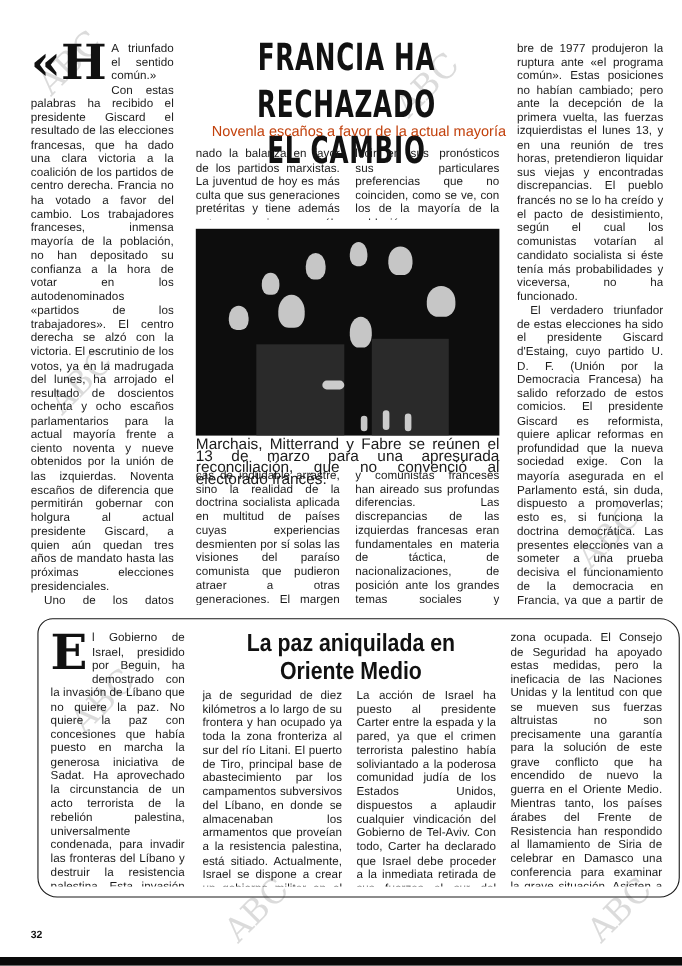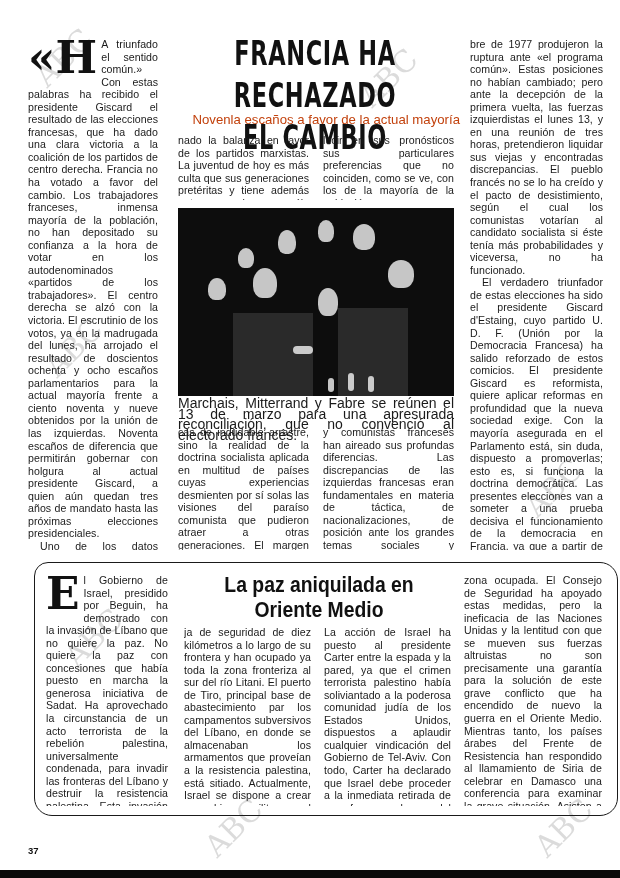--- a/index.html
+++ b/index.html
@@ -127,14 +127,14 @@
 <div class="col" style="left:184px;top:626px;width:127px;height:180px;overflow:hidden;">
   <p>ja de seguridad de diez kilómetros a lo largo de su frontera y han ocupado ya toda la zona fronteriza al sur del río Litani. El puerto de Tiro, principal base de abastecimiento par los campamentos subversivos del Líbano, en donde se almacenaban los armamentos que proveían a la resistencia palestina, está sitiado. Actualmente, Israel se dispone a crear un gobierno militar en el sur del Líbano para reorganizar la vida de los civiles en las aldeas que quedaron bajo su control, lo cual no ha impedido, por cierto, que un número aproximado de ochenta</p>
 </div>
 <div class="col" style="left:324px;top:626px;width:127px;height:180px;overflow:hidden;">
   <p>La acción de Israel ha puesto al presidente Carter entre la espada y la pared, ya que el crimen terrorista palestino había solivianta­do a la poderosa comunidad judía de los Estados Unidos, dispuestos a aplaudir cualquier vindicación del Gobierno de Tel-Aviv. Con todo, Carter ha declarado que Israel debe proceder a la inmediata retirada de sus fuerzas al sur del Líbano y está volcando toda su influencia para que las Naciones Unidas envíen una fuerza de pacificación que sustituya a las fuerzas israelíes en la</p>
 </div>
 <div class="col" style="left:464px;top:574px;width:138px;height:232px;overflow:hidden;">
   <p>zona ocupada. El Consejo de Seguridad ha apoyado estas medidas, pero la ineficacia de las Naciones Unidas y la lentitud con que se mueven sus fuerzas altruistas no son precisamente una garantía para la solución de este grave conflicto que ha encendido de nuevo la guerra en el Oriente Medio. Mientras tanto, los países árabes del Frente de Resistencia han respondido al llamamiento de Siria de celebrar en Damasco una conferencia para examinar la grave situación. Asisten a la misma Siria, Argelia, Libia, Yemen del Sur y la Organización para la Liberación de Palestina. Todos los elementos apuntan a una agravación de la situación caótica del Oriente Medio y, lo que es más triste, del pueblo palestino.</p>
 </div>
 
-<div class="page-number">37</div>
+<div class="page-number">32</div>
 <div class="footer-bar"></div>
 
 </body></html>

